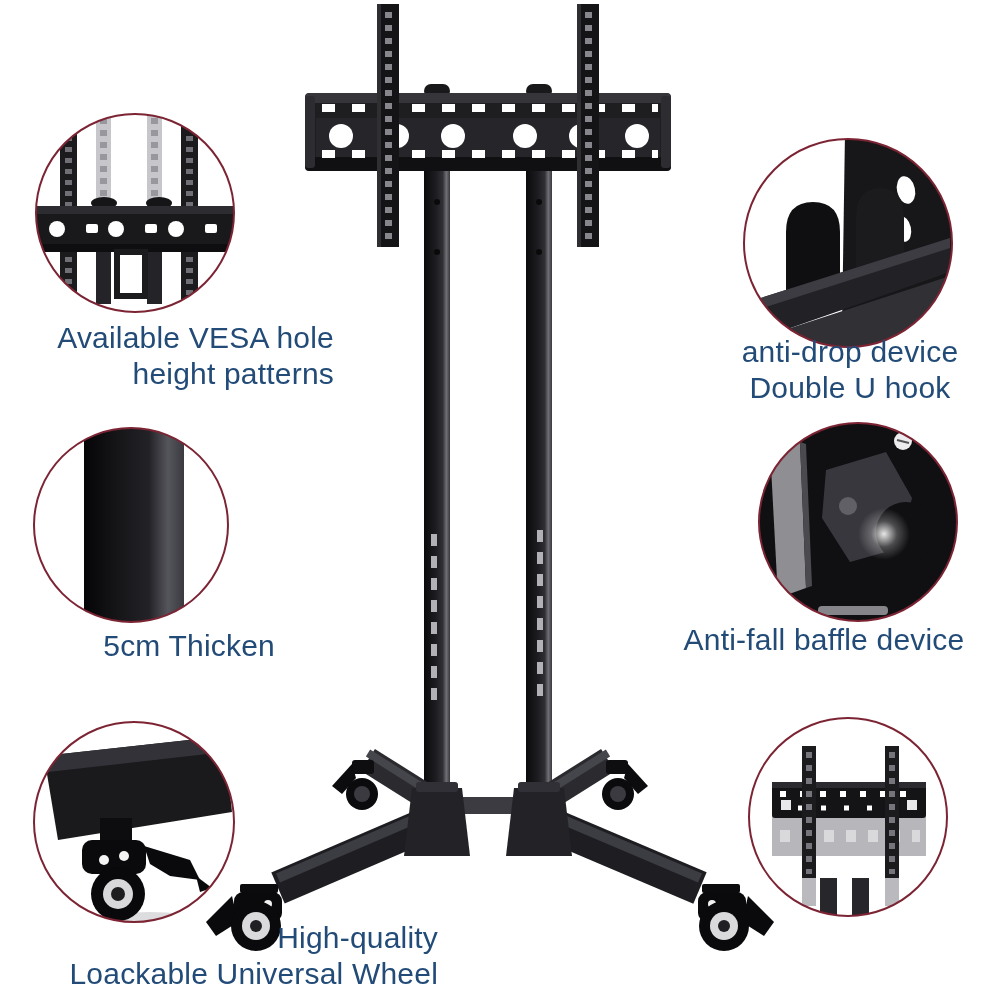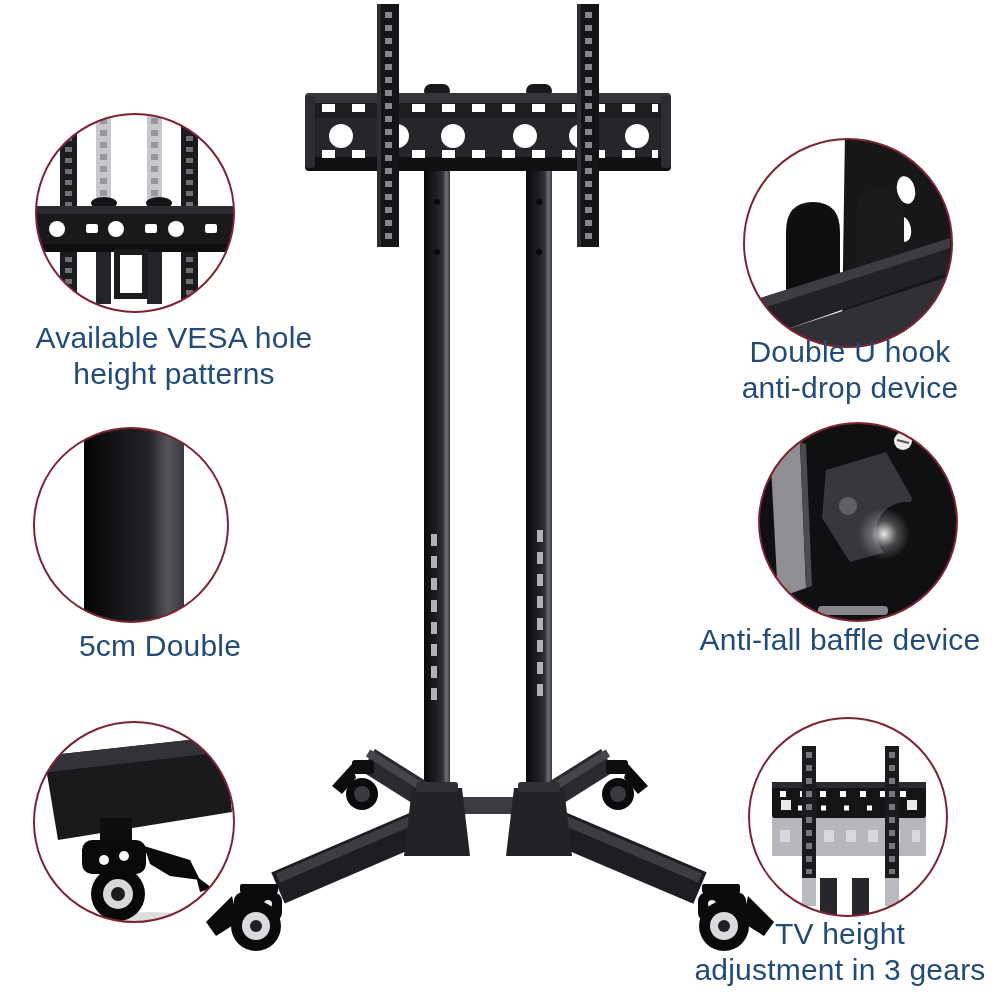--- a/index.html
+++ b/index.html
@@ -8,25 +8,25 @@
     font-family:"Liberation Sans", sans-serif;
     position:relative;overflow:hidden;
   }
   .stage{position:absolute;inset:0;width:1000px;height:1000px;}
   svg.canvas{position:absolute;left:0;top:0;}
   .label{
     position:absolute;color:#224b78;font-size:30px;line-height:36px;
     letter-spacing:0.2px;font-weight:400;
   }
   .label.center{text-align:center;}
-  .label.left{text-align:center;}
+  .label.left{text-align:right;}
   .l-vesa{left:14px;top:320px;width:320px;}
   .l-uhook{left:700px;top:334px;width:300px;}
   .l-tube{left:45px;top:628px;width:230px;}
-  .l-baffle{left:680px;top:622px;width:320px;}
+  .l-baffle{left:664px;top:622px;width:320px;}
   .l-wheel{left:8px;top:920px;width:430px;}
   .l-height{left:680px;top:916px;width:320px;}
 </style>
 </head>
 <body>
 
 <div class="stage">
 
 <svg class="canvas" width="1000" height="1000" viewBox="0 0 1000 1000">
   <defs>
@@ -286,31 +286,31 @@
     <circle cx="848" cy="817" r="99" fill="none" stroke="#7c2433" stroke-width="2"></circle>
   </g>
 </svg>
 
   <div class="label left l-vesa">
     <div>Available VESA hole</div>
     <div>height patterns</div>
   </div>
 
   <div class="label center l-uhook">
+    <div>anti-drop device</div>
     <div>Double U hook</div>
-    <div>anti-drop device</div>
   </div>
 
   <div class="label left l-tube">
-    <div>5cm Double</div>
+    <div>5cm Thicken</div>
   </div>
 
   <div class="label center l-baffle">
     <div>Anti-fall baffle device</div>
   </div>
 
-
-  <div class="label center l-height">
-    <div>TV height</div>
-    <div>adjustment in 3 gears</div>
-  </div>
+  <div class="label left l-wheel">
+    <div>High-quality</div>
+    <div>Loackable Universal Wheel</div>
+  </div>
+
 
 </div>
 
 </body></html>

